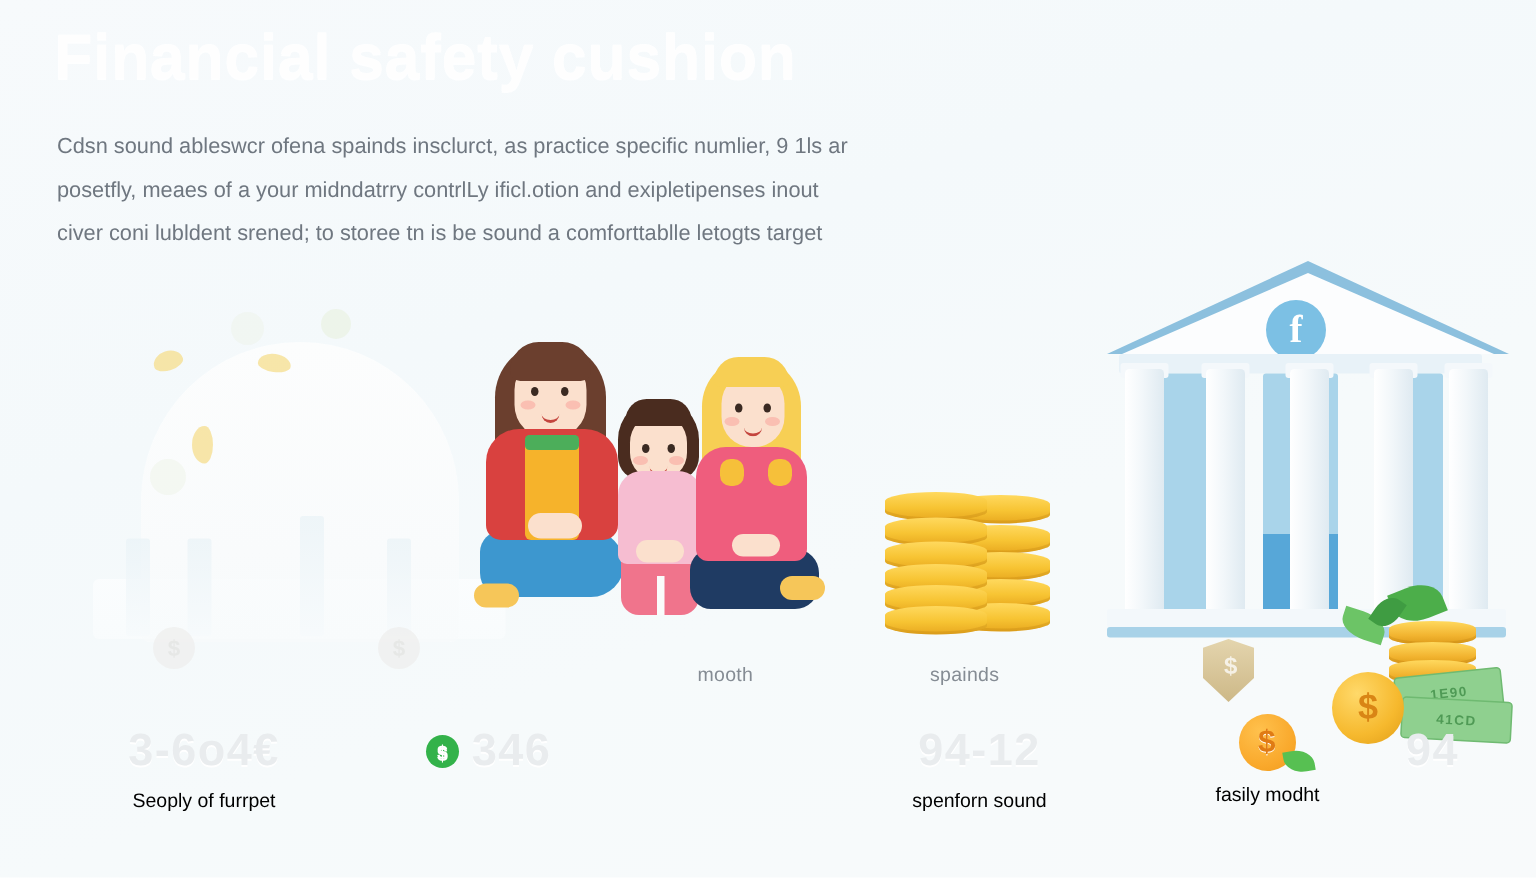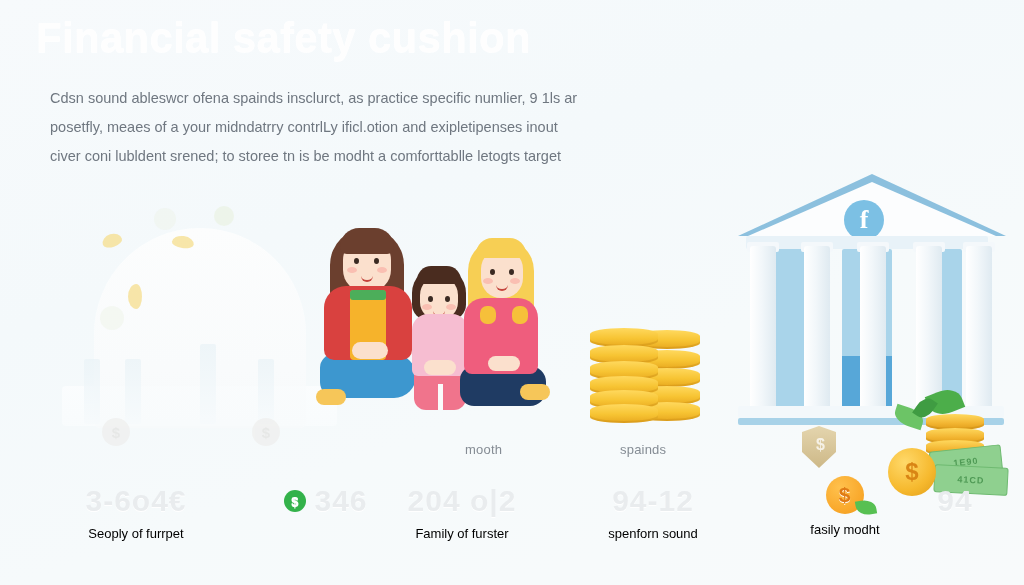--- a/index.html
+++ b/index.html
@@ -14,21 +14,21 @@
   
   .title{
     position:absolute;left:36px;top:14px;
     font-size:42px;font-weight:700;letter-spacing:.3px;
     color:#ffffff;
     text-shadow:0 1px 0 rgba(255,255,255,.9);
     white-space:nowrap;
     opacity:.97;
   }
   .subtitle{
-    position:absolute;left:50px;top:84px;width:640px;
+    position:absolute;left:38px;top:84px;width:640px;
     font-size:14.5px;line-height:29px;color:#6f7780;font-weight:400;
   }
   .subtitle div{white-space:nowrap;}
 
   
   .dome-wrap{position:absolute;left:62px;top:206px;width:275px;height:240px;}
   .dome{
     position:absolute;left:32px;top:22px;width:212px;height:200px;
     background:linear-gradient(180deg,#fdfefe 0%,#fafcfd 70%,#f8fbfc 100%);
     border-radius:110px 110px 6px 6px;
@@ -212,21 +212,21 @@
 </style>
 </head>
 <body>
 
 <div id="stage">
 
   <div class="title">Financial safety cushion</div>
   <div class="subtitle">
     <div>Cdsn sound ableswcr ofena spainds insclurct, as practice specific numlier, 9 1ls ar</div>
     <div>posetfly, meaes of a your midndatrry contrlLy ificl.otion and exipletipenses inout</div>
-    <div>civer coni lubldent srened; to storee tn is be modht a comforttablle letogts target</div>
+    <div>civer coni lubldent srened; to storee tn is be sound a comforttablle letogts target</div>
   </div>
 
   <div class="dome-wrap">
     <div class="dome-base"></div>
     <div class="dome"></div>
     <div class="pillar p1"></div>
     <div class="pillar p2"></div>
     <div class="pillar p3"></div>
     <div class="pillar p4"></div>
     <div class="fcoin c1"></div>
@@ -355,24 +355,20 @@
     </div>
 
     <div class="stat s2">
       <div class="val">
         <span class="badge green">$</span>
         <span>346</span>
       </div>
       <div class="lbl"></div>
     </div>
 
-    <div class="stat s3">
-      <div class="val">204 o|2</div>
-      <div class="lbl">Family of furster</div>
-    </div>
 
     <div class="stat s4">
       <div class="val">94-12</div>
       <div class="lbl">spenforn sound</div>
     </div>
 
     <div class="stat s5">
       <div class="val">
         <span class="orangecoin">
           <span>$</span>

